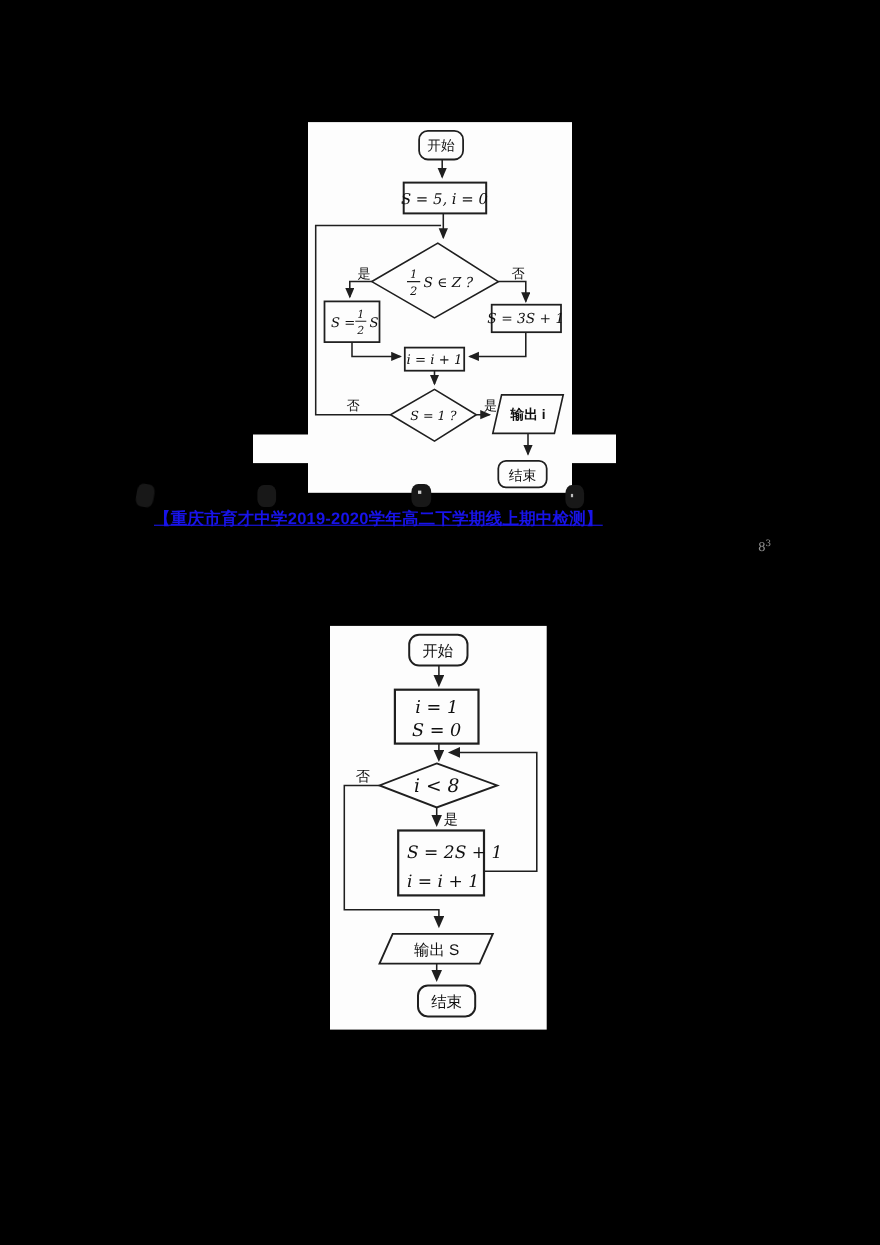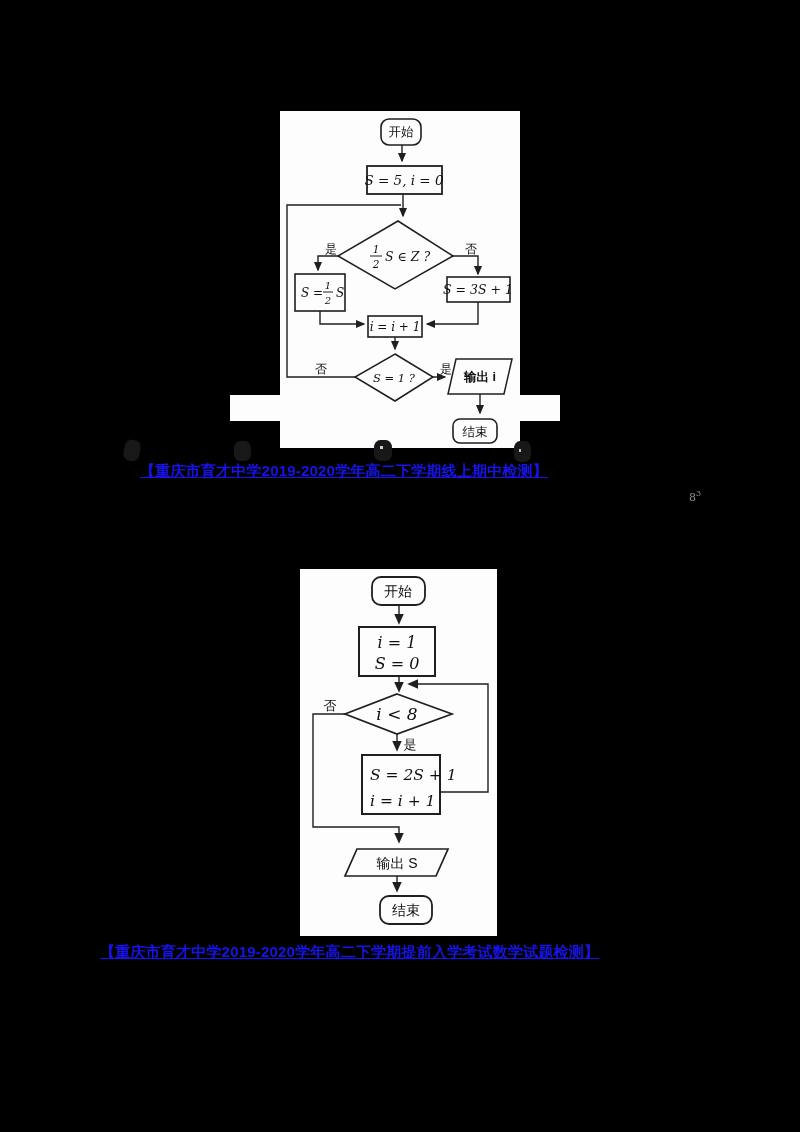--- a/index.html
+++ b/index.html
@@ -148,15 +148,14 @@
       <polygon class="shape" points="57,280 148,280 136,307 45,307" stroke-width="1.7"></polygon>
       <text class="cjk" x="97" y="299" font-size="14" text-anchor="middle">输出 S</text>
 
       <line class="flow" x1="97" y1="307" x2="97" y2="321" marker-end="url(#ah2)" stroke-width="1.6"></line>
 
       <rect class="shape" x="80" y="327" width="52" height="28" rx="9" stroke-width="1.8"></rect>
       <text class="cjk" x="106" y="346" font-size="14" text-anchor="middle">结束</text>
     </svg>
   </div>
 
-  <div class="bluelink" style="left:100px;top:943px;">【重庆市育才中学2019-2020学年高二下学期提前入学考试数学试题检测】</div>
 
 </div>
 
 </body></html>

